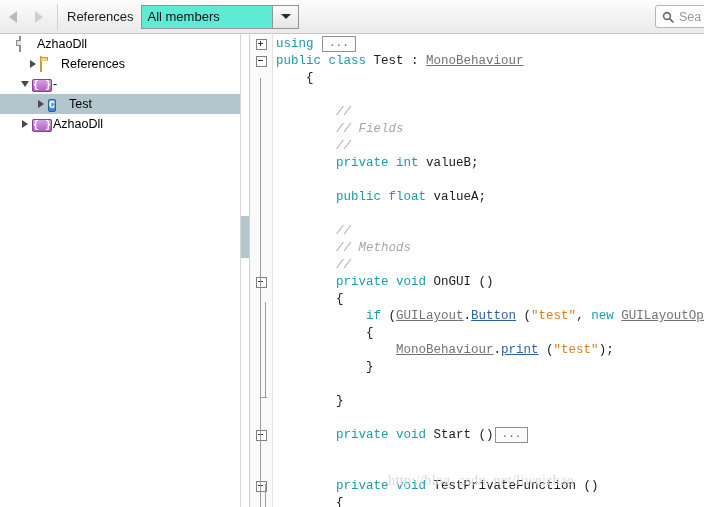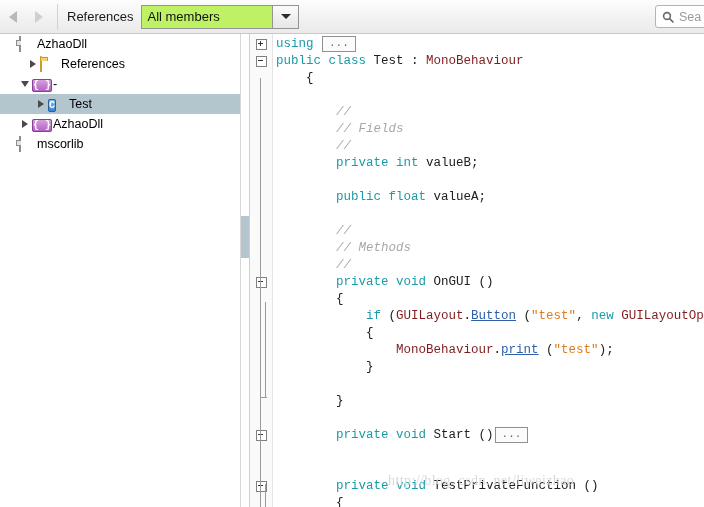--- a/index.html
+++ b/index.html
@@ -63,21 +63,21 @@
     width: 158px;
     box-sizing: border-box;
   }
   #visibility-value {
     flex: 1;
     display: flex;
     align-items: center;
     padding-left: 5px;
     font-size: 13px;
     color: #111;
-    background: #bef264;
+    background: #5eead4;
     white-space: nowrap;
     overflow: hidden;
   }
   #visibility-arrow-btn {
     width: 25px;
     border-left: 1px solid #949494;
     background: linear-gradient(to bottom, #fbfbfb, #e6e6e6);
     display: flex;
     align-items: center;
     justify-content: center;
@@ -323,21 +323,21 @@
     position: absolute;
     height: 1px;
     background: #9b9b9b;
   }
   .codetext { padding-left: 4px; }
 
   .kw   { color: #1a9ba8; }
   .cmt  { color: #a8a8a8; font-style: italic; }
   .str  { color: #e07b1f; }
   .id   { color: #202020; }
-  .type { color: #7f1d1d; }
+  .type { color: #737373; text-decoration: underline; }
   .mem  { color: #2f5fa8; text-decoration: underline; }
   .punc { color: #202020; }
 
   .collapsed-dots {
     display: inline-block;
     border: 1px solid #909090;
     background: #fbfbfb;
     color: #666;
     font-size: 11px;
     line-height: 11px;
@@ -422,25 +422,20 @@
         <span class="tree-icon"><span class="ico-class">C</span></span>
         <span class="tree-label">Test</span>
       </div>
       <div class="tree-row" style="padding-left: 18px;">
         <span class="expander">
           <span class="exp-tri"></span>
         </span>
         <span class="tree-icon"><span class="ico-ns">{ }</span></span>
         <span class="tree-label">AzhaoDll</span>
       </div>
-      <div class="tree-row" style="padding-left: 2px;">
-        <span class="expander"></span>
-        <span class="tree-icon"><span class="ico-assembly"></span></span>
-        <span class="tree-label">mscorlib</span>
-      </div>
     </div>
 
   <div id="splitter">
     <div id="splitter-grip"></div>
   </div>
 
   <div id="editor">
     <div id="gutter"></div>
     <div id="code"><div class="ln"><span class="fold"><span class="fold-box plus"></span></span><span class="codetext"><span class="kw">using </span><span class="collapsed-dots">...</span></span></div><div class="ln"><span class="fold"><span class="fold-box"></span></span><span class="codetext"><span class="kw">public class </span><span class="id">Test</span><span class="punc"> : </span><span class="type">MonoBehaviour</span></span></div><div class="ln"><span class="fold"></span><span class="codetext"><span class="punc">    {</span></span></div><div class="ln"><span class="fold"></span><span class="codetext"><span class="punc"></span></span></div><div class="ln"><span class="fold"></span><span class="codetext"><span class="cmt">        //</span></span></div><div class="ln"><span class="fold"></span><span class="codetext"><span class="cmt">        // Fields</span></span></div><div class="ln"><span class="fold"></span><span class="codetext"><span class="cmt">        //</span></span></div><div class="ln"><span class="fold"></span><span class="codetext"><span class="punc">        </span><span class="kw">private int </span><span class="id">valueB;</span></span></div><div class="ln"><span class="fold"></span><span class="codetext"><span class="punc"></span></span></div><div class="ln"><span class="fold"></span><span class="codetext"><span class="punc">        </span><span class="kw">public float </span><span class="id">valueA;</span></span></div><div class="ln"><span class="fold"></span><span class="codetext"><span class="punc"></span></span></div><div class="ln"><span class="fold"></span><span class="codetext"><span class="cmt">        //</span></span></div><div class="ln"><span class="fold"></span><span class="codetext"><span class="cmt">        // Methods</span></span></div><div class="ln"><span class="fold"></span><span class="codetext"><span class="cmt">        //</span></span></div><div class="ln"><span class="fold"><span class="fold-box"></span></span><span class="codetext"><span class="punc">        </span><span class="kw">private void </span><span class="id">OnGUI ()</span></span></div><div class="ln"><span class="fold"></span><span class="codetext"><span class="punc">        {</span></span></div><div class="ln"><span class="fold"></span><span class="codetext"><span class="punc">            </span><span class="kw">if</span><span class="punc"> (</span><span class="type">GUILayout</span><span class="punc">.</span><span class="mem">Button</span><span class="punc"> (</span><span class="str">"test"</span><span class="punc">, </span><span class="kw">new</span><span class="punc"> </span><span class="type">GUILayoutOpt</span></span></div><div class="ln"><span class="fold"></span><span class="codetext"><span class="punc">            {</span></span></div><div class="ln"><span class="fold"></span><span class="codetext"><span class="punc">                </span><span class="type">MonoBehaviour</span><span class="punc">.</span><span class="mem">print</span><span class="punc"> (</span><span class="str">"test"</span><span class="punc">);</span></span></div><div class="ln"><span class="fold"></span><span class="codetext"><span class="punc">            }</span></span></div><div class="ln"><span class="fold"></span><span class="codetext"><span class="punc"></span></span></div><div class="ln"><span class="fold"></span><span class="codetext"><span class="punc">        }</span></span></div><div class="ln"><span class="fold"></span><span class="codetext"><span class="punc"></span></span></div><div class="ln"><span class="fold"><span class="fold-box plus"></span></span><span class="codetext"><span class="punc">        </span><span class="kw">private void </span><span class="id">Start ()</span><span class="collapsed-dots">...</span></span></div><div class="ln"><span class="fold"></span><span class="codetext"><span class="punc"></span></span></div><div class="ln"><span class="fold"></span><span class="codetext"><span class="punc"></span></span></div><div class="ln"><span class="fold"><span class="fold-box"></span></span><span class="codetext"><span class="punc">        </span><span class="kw">private void </span><span class="id">TestPrivateFunction ()</span></span></div><div class="ln"><span class="fold"></span><span class="codetext"><span class="punc">        {</span></span></div></div>
   <div class="vline" style="left: 10px; top: 44px; height: 430px;"></div>

